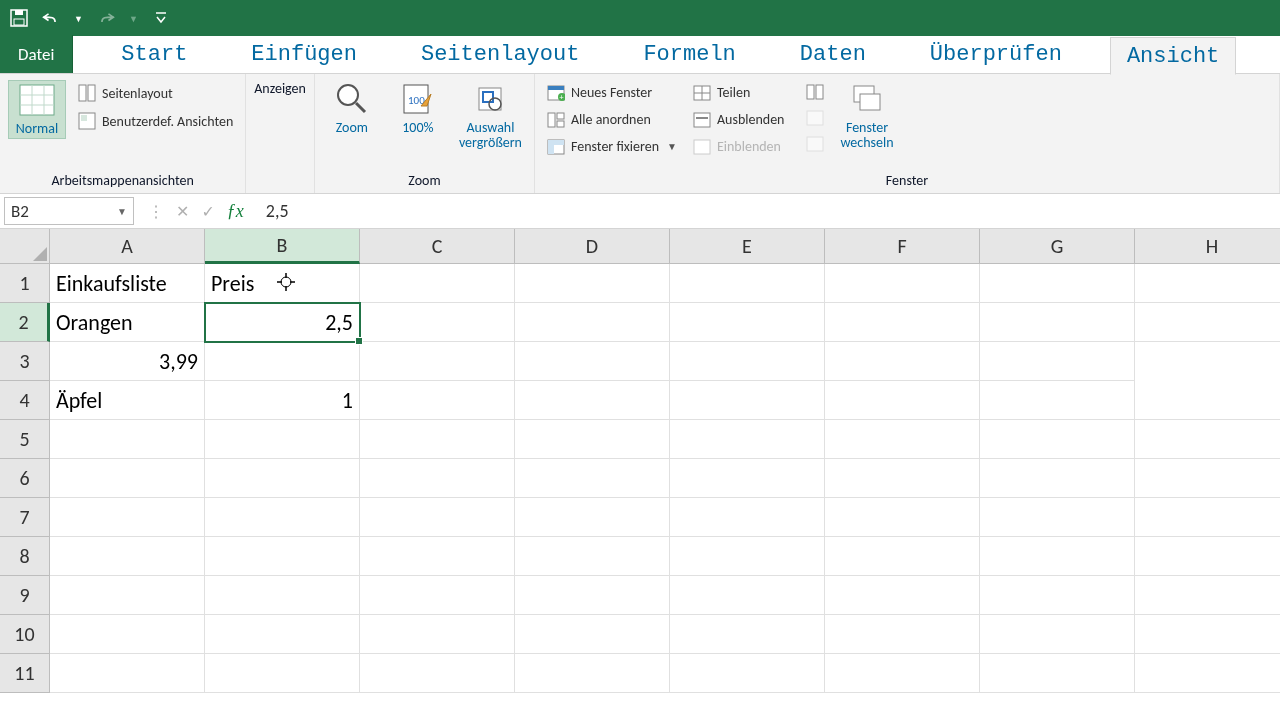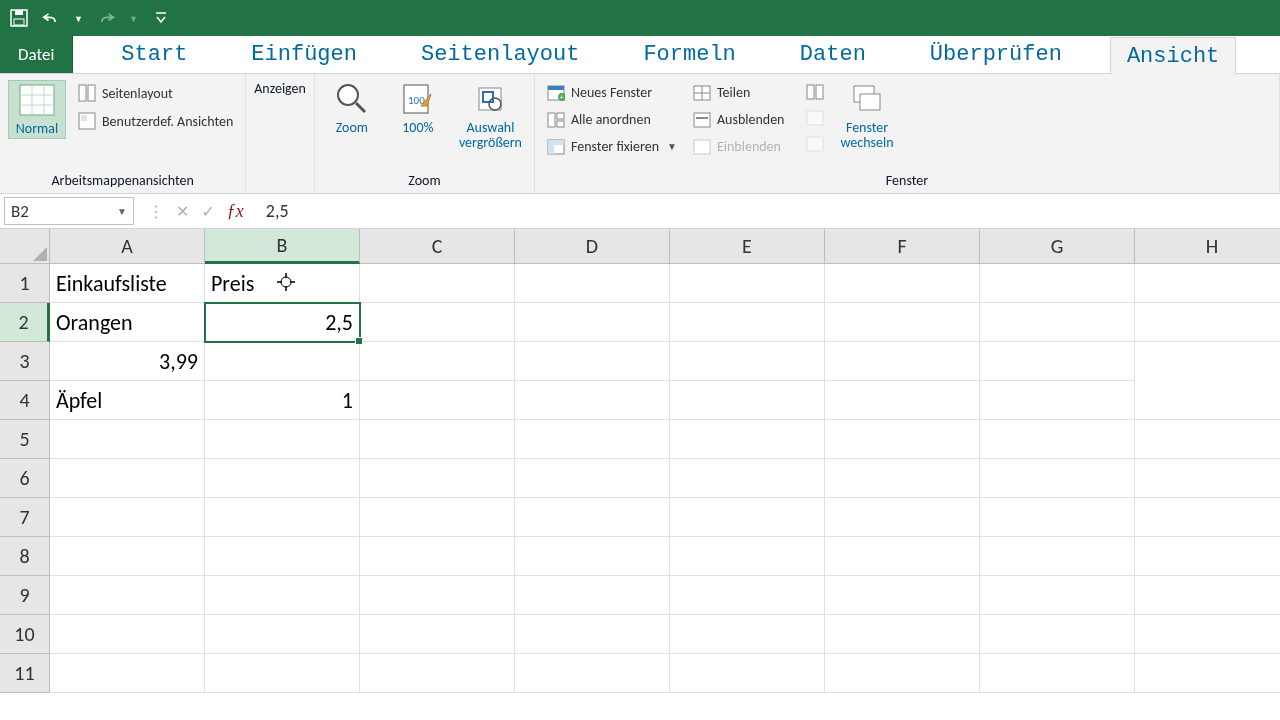--- a/index.html
+++ b/index.html
@@ -34,21 +34,21 @@
   .chk.disabled { color: #a6a6a6; }
   .caret { font-size: 10px; margin-left: 2px; color: #555; }
 
   
   svg { display: block; }
 
   
   .formulabar { height: 35px; border-bottom: 1px solid #d4d4d4; display: flex; align-items: center; background: #fff; }
   .namebox { width: 130px; height: 28px; border: 1px solid #c0c0c0; margin-left: 4px; display: flex; align-items: center; justify-content: space-between; padding: 0 6px; font-size: 17px; color: #333; }
   .fb-icons { display: flex; align-items: center; gap: 12px; padding: 0 14px; color: #b0b0b0; }
-  .fx { font-style: italic; color: #7f1d1d; font-family: "Times New Roman", serif; font-size: 18px; }
+  .fx { font-style: italic; color: #15803d; font-family: "Times New Roman", serif; font-size: 18px; }
   .formula-input { flex: 1; font-size: 18px; color: #333; padding-left: 8px; border: none; outline: none; height: 28px; }
 
   
   .grid { position: relative; }
   .corner { width: 50px; height: 35px; background: #e6e6e6; border-right: 1px solid #bdbdbd; border-bottom: 1px solid #bdbdbd; position: absolute; left:0; top:0; }
   .corner svg { position: absolute; right: 2px; bottom: 2px; }
   .colhdrs { position: absolute; left: 50px; top: 0; display: flex; height: 35px; }
   .colhdr { background: #e6e6e6; border-right: 1px solid #bdbdbd; border-bottom: 1px solid #bdbdbd; display:flex; align-items:center; justify-content:center; font-size: 20px; color: #333; }
   .colhdr.active { background: #d2e8d9; border-bottom: 3px solid #217346; }
   .rowhdrs { position: absolute; left:0; top:35px; width:50px; }

